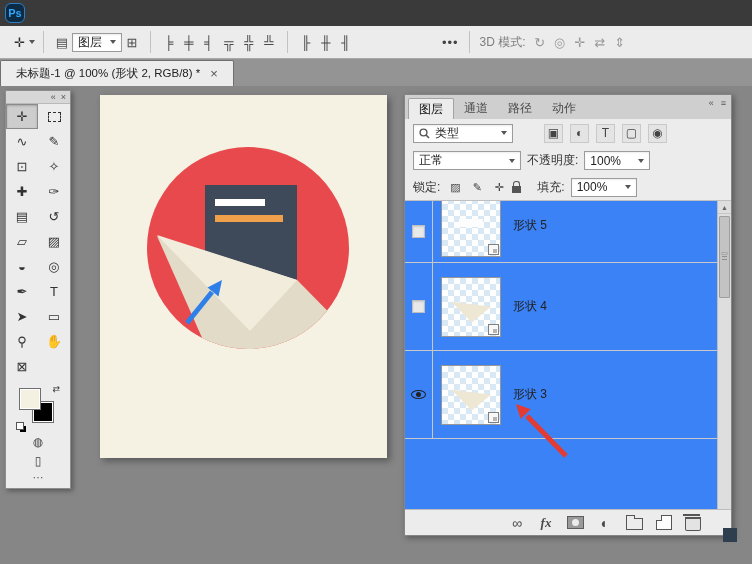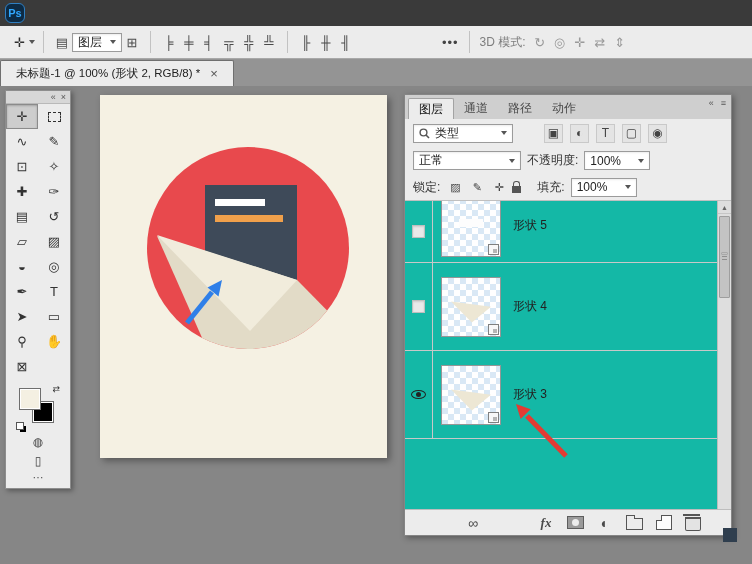--- a/index.html
+++ b/index.html
@@ -87,21 +87,21 @@
   .blend-row{height:27px;display:flex;align-items:center;padding:0 8px;gap:6px;}
   .blend-select{width:108px;justify-content:space-between;}
   .small-select{width:66px;justify-content:space-between;}
   .panel-label{font-size:12px;color:#333;white-space:nowrap;}
   .lock-row{height:27px;display:flex;align-items:center;padding:0 8px;gap:6px;border-bottom:1px solid #c0c0c0;}
   .lock-icon{width:18px;height:18px;display:inline-flex;align-items:center;justify-content:center;font-size:11px;color:#444;}
   .i-lock{width:9px;height:7px;background:#555;position:relative;margin-top:5px;}
   .i-lock::before{content:"";position:absolute;left:1px;top:-5px;width:5px;height:4px;border:1.5px solid #555;
     border-bottom:none;border-radius:3px 3px 0 0;}
 
-  .layer-list{flex:1;position:relative;background:#14b8a6;overflow:hidden;}
+  .layer-list{flex:1;position:relative;background:#3b82f6;overflow:hidden;}
   .layer-row{display:flex;align-items:center;border-bottom:1px solid #c8c8c8;position:relative;padding-right:16px;}
   .eye-col{width:28px;align-self:stretch;border-right:1px solid #c8c8c8;display:flex;align-items:center;justify-content:center;}
   .eye{width:15px;height:9px;border:1px solid #222;border-radius:50%;position:relative;}
   .eye::after{content:"";position:absolute;left:4px;top:1px;width:5px;height:5px;border-radius:50%;background:#222;}
   .eye-empty{width:13px;height:13px;border:1px solid #bfbfbf;background:#e9e9e9;box-shadow:inset 0 1px 2px rgba(0,0,0,.12);}
   .thumb{width:60px;height:60px;border:1px solid #969696;margin-left:8px;position:relative;flex:0 0 auto;
     background-color:#fff;
     background-image:linear-gradient(45deg,#d9e8f5 25%,transparent 25%,transparent 75%,#d9e8f5 75%),
                      linear-gradient(45deg,#d9e8f5 25%,transparent 25%,transparent 75%,#d9e8f5 75%);
     background-size:12px 12px;background-position:0 0,6px 6px;}
@@ -119,21 +119,21 @@
   .scroll-up{height:13px;display:flex;align-items:center;justify-content:center;font-size:7px;color:#666;
     border-bottom:1px solid #c6c6c6;}
   .scroll-thumb{position:absolute;left:1px;right:1px;top:15px;height:82px;background:#c3c3c3;
     border:1px solid #9e9e9e;border-radius:1px;}
   .scroll-thumb::after{content:"";position:absolute;left:2px;right:2px;top:36px;height:1px;
     box-shadow:0 0 0 .5px #8f8f8f,0 3px 0 0 #8f8f8f,0 6px 0 0 #8f8f8f;}
 
   .layers-bottom{height:26px;border-top:1px solid #bdbdbd;display:flex;align-items:center;justify-content:flex-end;
     gap:13px;padding-right:30px;position:relative;}
   .b-icon{display:inline-flex;align-items:center;justify-content:center;color:#4a4a4a;font-size:14px;min-width:16px;}
-  .fx-icon{font-family:"Liberation Serif",serif;font-style:italic;font-weight:bold;font-size:13px;margin-left:44px;}
+  .fx-icon{font-family:"Liberation Serif",serif;font-style:italic;font-weight:bold;font-size:13px;}
   .i-mask{width:17px;height:13px;background:#9a9a9a;border:1px solid #5d5d5d;position:relative;}
   .i-mask::after{content:"";position:absolute;left:4px;top:2px;width:7px;height:7px;border-radius:50%;background:#ececec;}
   .i-folder{width:17px;height:12px;border:1px solid #555;position:relative;margin-top:3px;background:#ececec;}
   .i-folder::before{content:"";position:absolute;left:-1px;top:-4px;width:7px;height:3px;background:#ececec;
     border:1px solid #555;border-bottom:none;}
   .i-newlayer{width:13px;height:15px;border:1px solid #555;background:#fdfdfd;position:relative;}
   .i-newlayer::before{content:"";position:absolute;left:-1px;top:-1px;width:5px;height:5px;background:#ececec;
     border-right:1px solid #555;border-bottom:1px solid #555;}
   .i-trash{width:13px;height:14px;border:1px solid #555;border-top:2px solid #555;border-radius:0 0 2px 2px;
     background:#e3e3e3;position:relative;margin-top:3px;}

